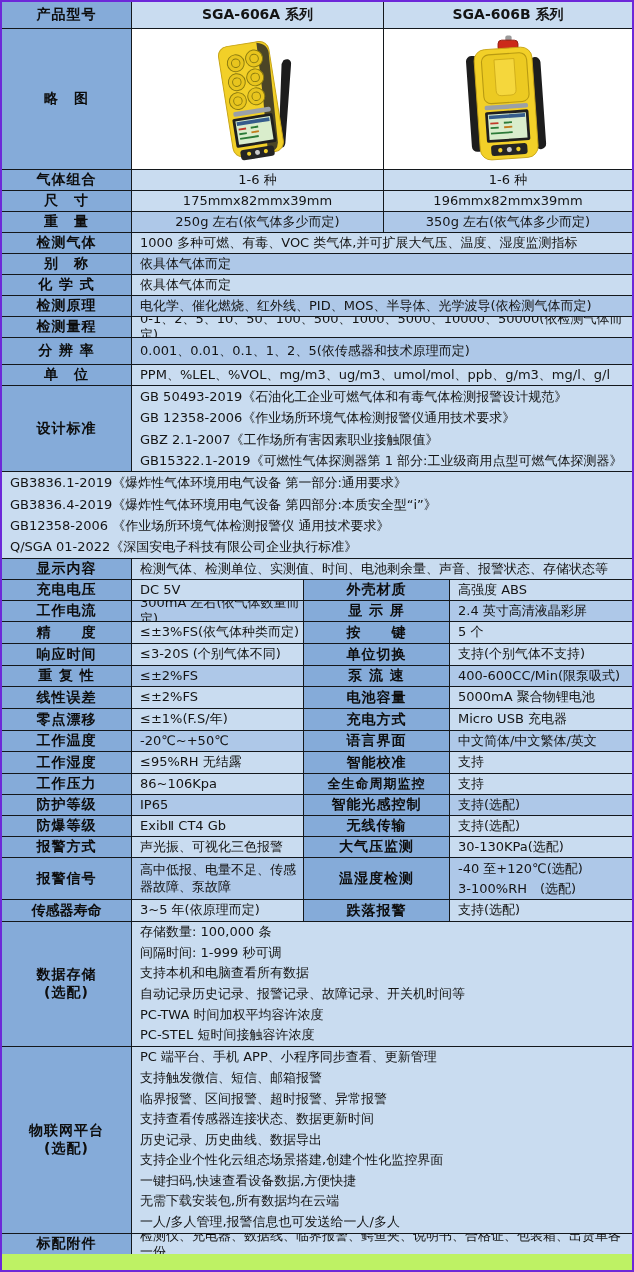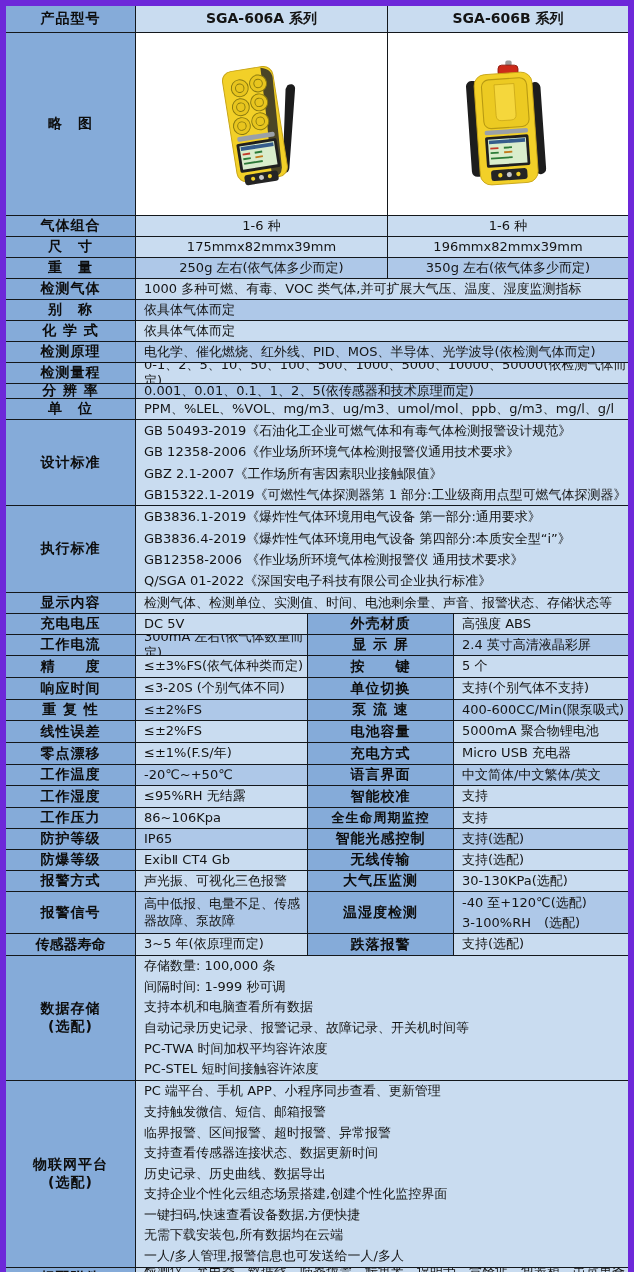--- a/index.html
+++ b/index.html
@@ -2,21 +2,21 @@
 <html><head>
 <meta charset="utf-8">
 <style>
   * { margin:0; padding:0; box-sizing:border-box; }
   html,body { background:#fff; }
   body {
     width:634px; height:1272px;
     font-family:"DejaVu Sans","Liberation Sans",sans-serif;
     color:#141414;
   }
-  .tbl { width:634px; height:1272px; border:6px solid #6d28d9; background:#bef264; }
+  .tbl { width:634px; height:1272px; border:2px solid #6d28d9; background:#bef264; }
   .row { display:flex; border-bottom:1.5px solid #14181c; overflow:hidden; }
   .row:last-child { border-bottom:none; }
   .cell { border-right:1.5px solid #14181c; overflow:hidden; }
   .cell:last-child { border-right:none; }
   .lab {
     width:130px; flex:none; background:#85abd9;
     font-weight:bold; font-size:14px; letter-spacing:1px;
     display:flex; flex-direction:column; align-items:center; justify-content:center;
     text-align:center; color:#0d0d0d;
   }
@@ -47,21 +47,21 @@
 <body>
 
 <div class="tbl">
 
   <div class="row" style="height:27px">
     <div class="cell lab">产品型号</div>
     <div class="cell val c hdr half bgL">SGA-606A 系列</div>
     <div class="cell val c hdr rest bgL">SGA-606B 系列</div>
   </div>
 
-  <div class="row" style="height:183px">
+  <div class="row" style="height:141px">
     <div class="cell lab">略　图</div>
     <div class="cell half bgW photo-box">
       <svg width="132" height="134" viewBox="0 0 140 142">
         <path d="M97 30 C102 27 106 30 105 35 L99 118 Q98 124 93 122 L92 116 L95 34 Z" fill="#1c1c1c"></path>
         <g transform="rotate(-9 63 74)">
           <rect x="36" y="12" width="54" height="118" rx="10" fill="#f2d028" stroke="#c7a416" stroke-width="1"></rect>
           <path d="M78 13 q13 3 11 16 l-5 92 q-2 10 -12 8 l4 -58 z" fill="#262626" opacity="0.82"></path>
           <g stroke="#8a7a10" stroke-width="1">
             <circle cx="53" cy="31" r="9" fill="#e8c51e"></circle>
               <circle cx="73" cy="29" r="9" fill="#e8c51e"></circle>
@@ -149,41 +149,40 @@
     <div class="cell val lpad rest bgL">依具体气体而定</div>
   </div>
   <div class="row" style="height:21px">
     <div class="cell lab">检测原理</div>
     <div class="cell val lpad rest bgM">电化学、催化燃烧、红外线、PID、MOS、半导体、光学波导(依检测气体而定)</div>
   </div>
   <div class="row" style="height:21px">
     <div class="cell lab">检测量程</div>
     <div class="cell val lpad rest bgL">0-1、2、5、10、50、100、500、1000、5000、10000、50000(依检测气体而定)</div>
   </div>
-  <div class="row" style="height:15px">
+  <div class="row" style="height:27px">
     <div class="cell lab">分 辨 率</div>
     <div class="cell val lpad rest bgM">0.001、0.01、0.1、1、2、5(依传感器和技术原理而定)</div>
   </div>
   <div class="row" style="height:21px">
     <div class="cell lab">单　位</div>
     <div class="cell val lpad rest bgL">PPM、%LEL、%VOL、mg/m3、ug/m3、umol/mol、ppb、g/m3、mg/l、g/l</div>
   </div>
 
   <div class="row" style="height:86px">
     <div class="cell lab">设计标准</div>
     <div class="cell lines rest bgL">
       <div class="line">GB 50493-2019《石油化工企业可燃气体和有毒气体检测报警设计规范》</div>
       <div class="line">GB 12358-2006《作业场所环境气体检测报警仪通用技术要求》</div>
       <div class="line">GBZ 2.1-2007《工作场所有害因素职业接触限值》</div>
       <div class="line">GB15322.1-2019《可燃性气体探测器第 1 部分:工业级商用点型可燃气体探测器》</div>
     </div>
   </div>
 
   <div class="row" style="height:87px">
-    <div class="cell lab">执行标准</div>
     <div class="cell lines rest bgL">
       <div class="line">GB3836.1-2019《爆炸性气体环境用电气设备 第一部分:通用要求》</div>
       <div class="line">GB3836.4-2019《爆炸性气体环境用电气设备 第四部分:本质安全型“i”》</div>
       <div class="line">GB12358-2006 《作业场所环境气体检测报警仪 通用技术要求》</div>
       <div class="line">Q/SGA 01-2022《深国安电子科技有限公司企业执行标准》</div>
     </div>
   </div>
 
   <div class="row" style="height:21px">
     <div class="cell lab">显示内容</div>

